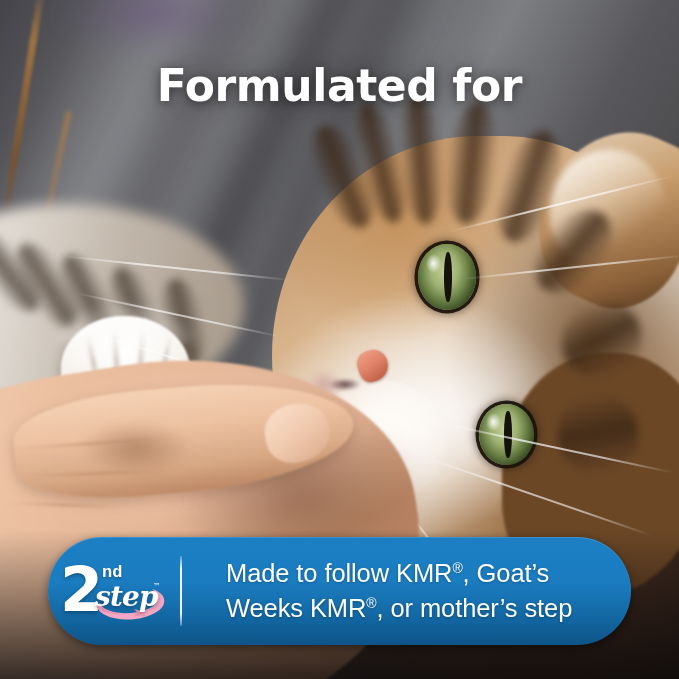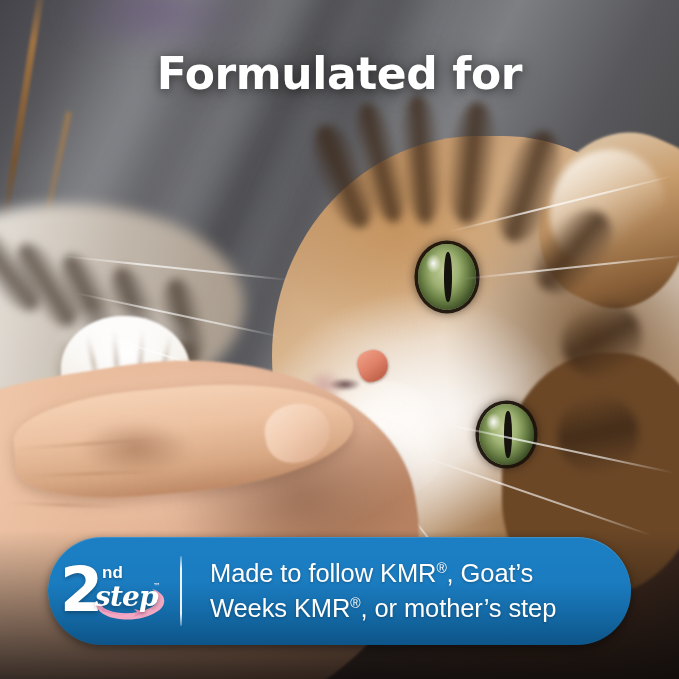--- a/index.html
+++ b/index.html
@@ -299,21 +299,21 @@
     position:absolute; left:0; right:0; top:48px;
     text-align:center;
     color:#ffffff;
     font-family:"DejaVu Sans", sans-serif;
     font-weight:bold;
     font-size:44px;
     line-height:51px;
     letter-spacing:-.4px;
     text-shadow:0 2px 10px rgba(0,0,0,.45), 0 0 26px rgba(0,0,0,.30);
   }
-  .headline .ln { display:block; white-space:nowrap; }
+  .headline .ln { display:block; white-space:nowrap;margin-top:12px; }
   .headline .ln2 { letter-spacing:-.2px; }
 
   
   .banner {
     position:absolute;
     left:48px; top:537px;
     width:583px; height:108px;
     border-radius:54px;
     background:linear-gradient(180deg,#1c7fc4 0%,#1b7cc0 42%,#12659f 78%,#0d5488 100%);
     box-shadow:0 3px 10px rgba(0,0,0,.45), inset 0 1px 0 rgba(255,255,255,.14);
@@ -333,21 +333,21 @@
     font-family:"DejaVu Sans", sans-serif;
     font-weight:bold;
     font-size:62px;
     line-height:62px;
     color:#ffffff;
     letter-spacing:-2px;
     text-shadow:0 2px 4px rgba(0,0,0,.30);
   }
   .nd {
     position:absolute; left:44px; top:8px;
-    font-family:Liberation Sans, sans-serif;
+    font-family:Liberation Mono, monospace;
     font-weight:bold;
     font-size:17px;
     color:#ffffff;
     text-shadow:0 1px 3px rgba(0,0,0,.32);
   }
   .stepword {
     position:absolute; left:37px; top:25px;
     font-family:"DejaVu Serif", serif;
     font-style:italic;
     font-weight:bold;
@@ -367,21 +367,21 @@
 
   .divider {
     width:2px; height:70px;
     background:linear-gradient(180deg,rgba(255,255,255,.25),rgba(255,255,255,.92) 18%,rgba(255,255,255,.92) 82%,rgba(255,255,255,.25));
     flex:0 0 2px;
     border-radius:2px;
   }
 
   .banner-text {
     flex:1 1 auto;
-    padding-left:28px;
+    padding-left:44px;
     padding-right:18px;
     color:#ffffff;
     font-family:"Liberation Sans", sans-serif;
     font-size:25.5px;
     line-height:35px;
     font-weight:normal;
     letter-spacing:-.1px;
     text-shadow:0 1px 3px rgba(0,0,0,.28);
   }
   .banner-text .bl { display:block; white-space:nowrap; }

